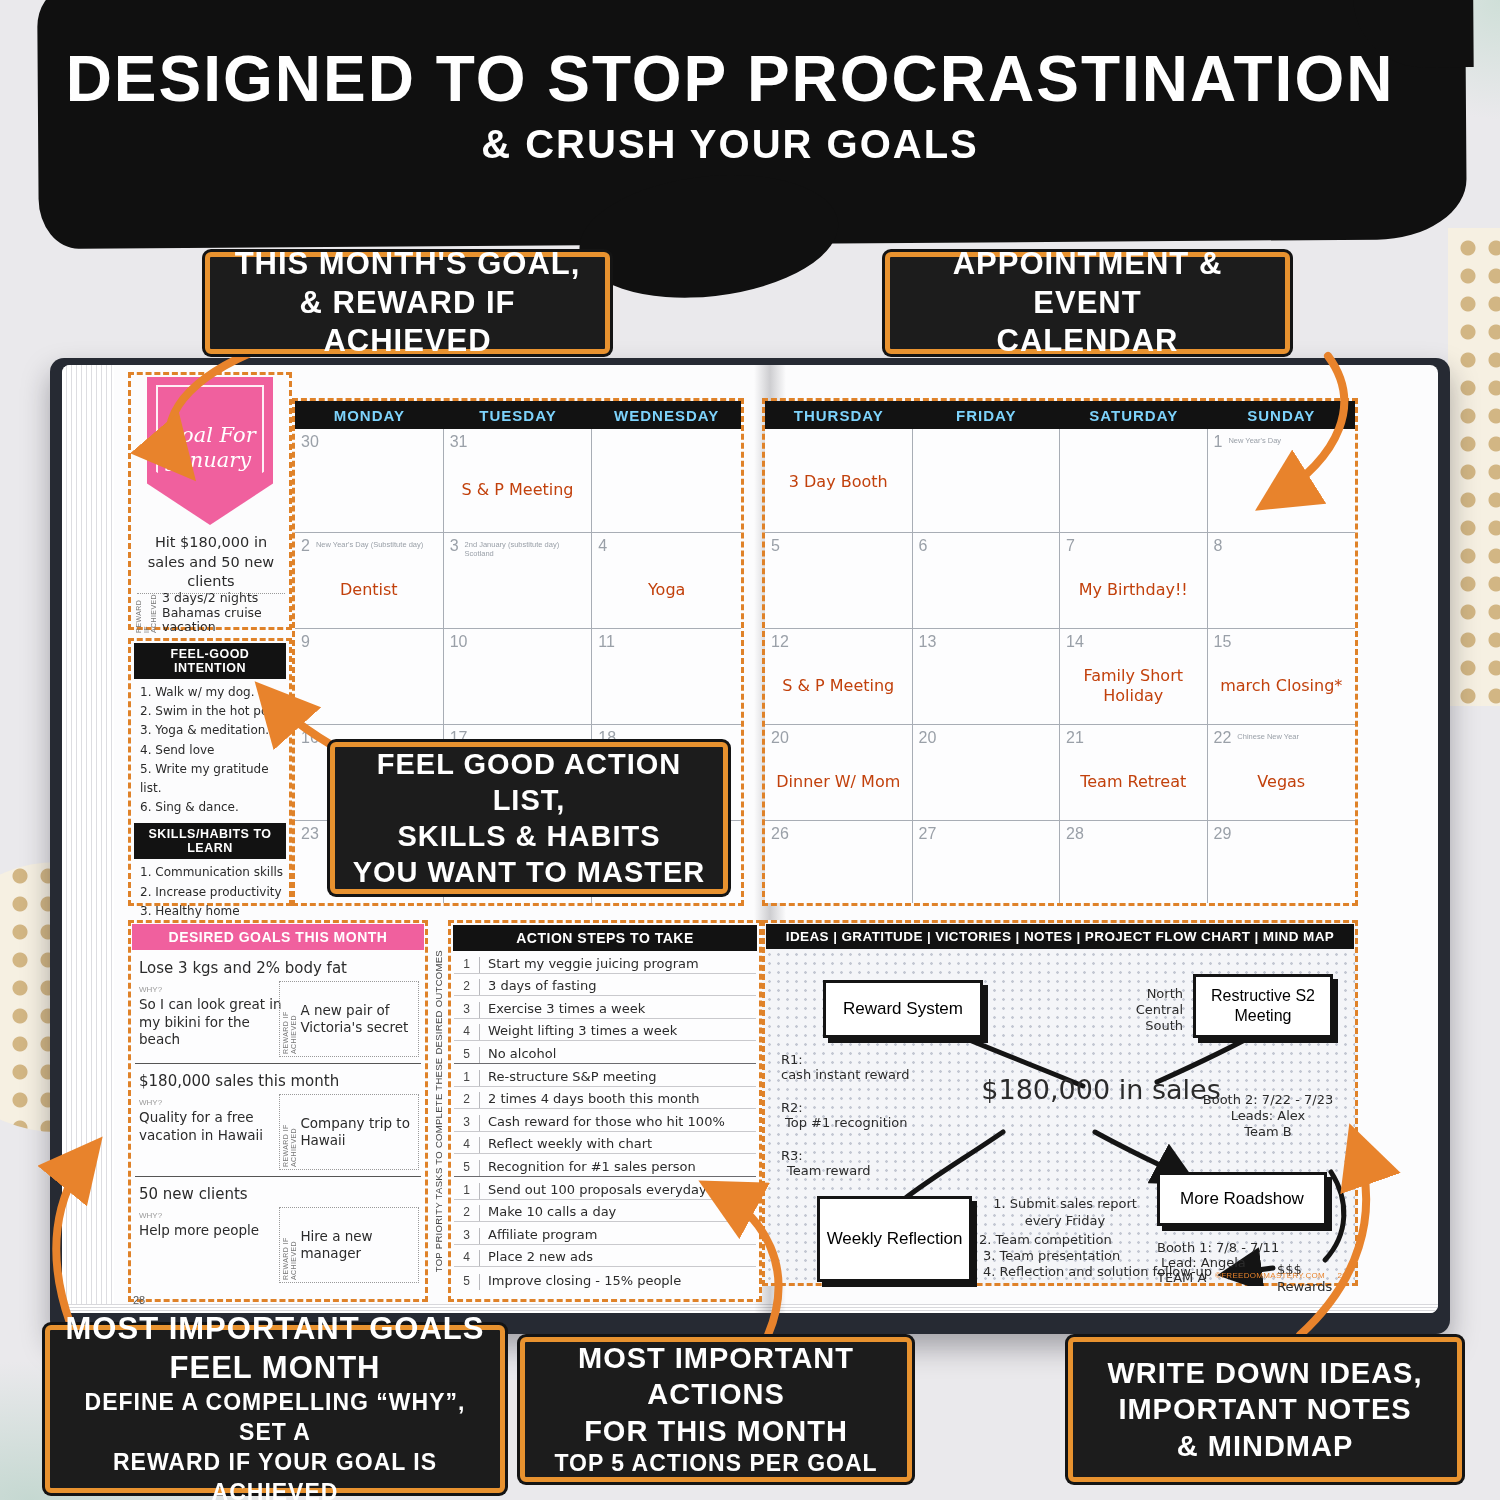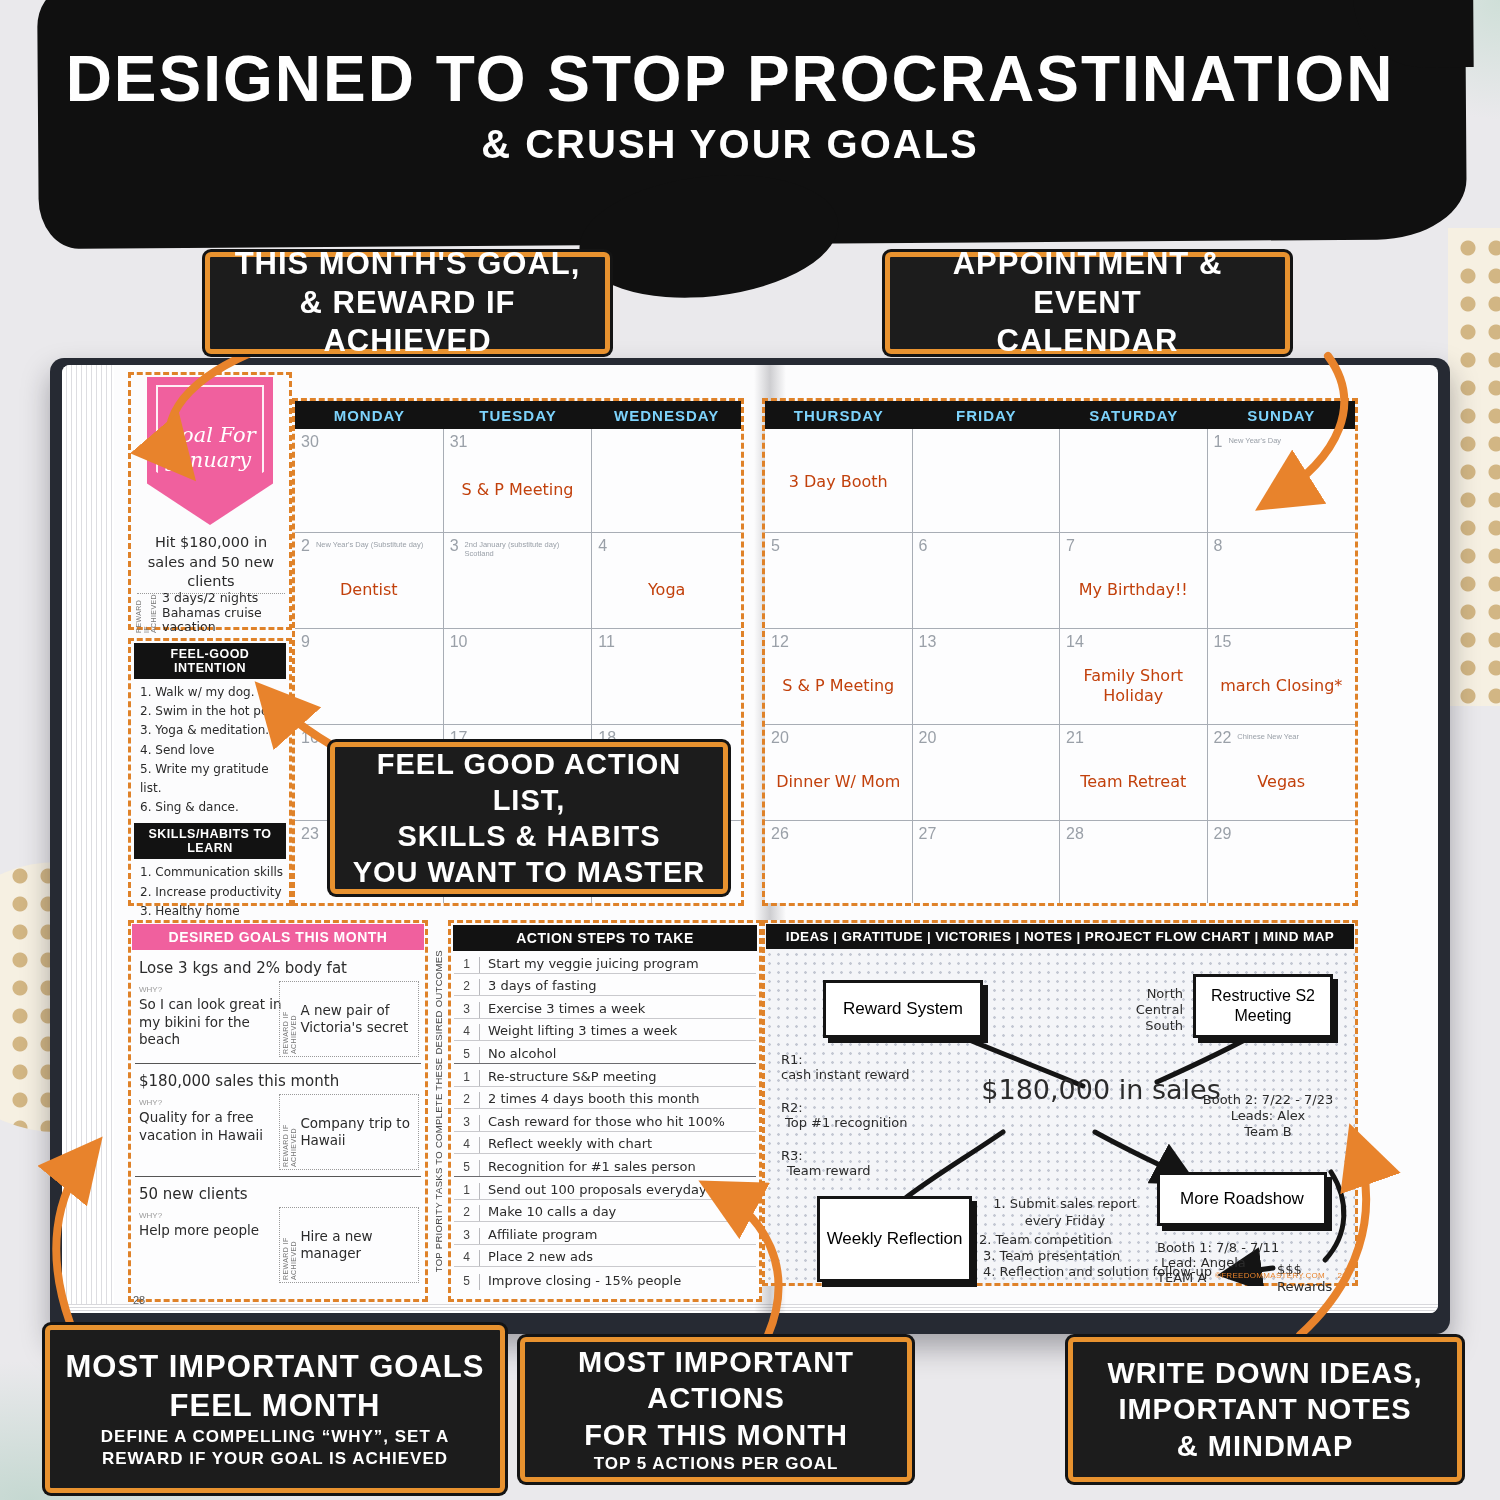--- a/index.html
+++ b/index.html
@@ -31,21 +31,21 @@
   .banner-text { position:absolute; left:0; top:36px; width:1460px; text-align:center; color:#fff; z-index:2; }
   .banner-l1 { font-size:40px; font-weight:bold; letter-spacing:3px; }
   .banner-l2 { font-size:64px; font-weight:bold; letter-spacing:2px; margin-top:6px; }
   .banner-l3 { font-size:40px; font-weight:bold; letter-spacing:2px; margin-top:6px; }
 
   
   .callout { position:absolute; background:#1c1c1c; border:5px solid #E8922F; border-radius:6px;
     box-shadow:0 0 0 3px #141414; color:#fff; text-align:center; z-index:30;
     display:flex; flex-direction:column; justify-content:center; padding:8px 10px; }
   .co-l { font-size:31px; font-weight:bold; letter-spacing:1px; line-height:1.25; }
-  .co-s { font-size:17px; font-weight:bold; letter-spacing:1px; line-height:1.3; }
+  .co-s { font-size:23px; font-weight:bold; letter-spacing:1px; line-height:1.3; }
   .co-goal { left:205px; top:252px; width:405px; height:102px; }
   .co-appt { left:885px; top:252px; width:405px; height:102px; }
   .co-feel { left:330px; top:742px; width:398px; height:152px; }
   .co-big1 { left:45px; top:1325px; width:460px; height:168px; }
   .co-big2 { left:520px; top:1337px; width:392px; height:145px; }
   .co-big3 { left:1068px; top:1337px; width:394px; height:145px; }
 
   
   .book { position:absolute; left:50px; top:358px; width:1400px; height:976px; background:#262a33;
     border-radius:14px; box-shadow:0 14px 28px rgba(30,30,40,.35); z-index:5; }

